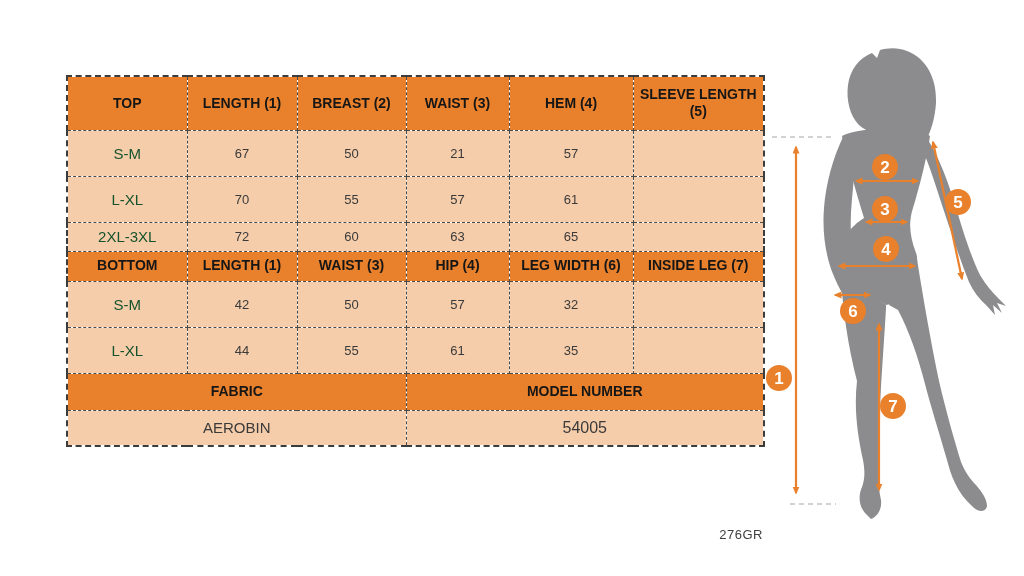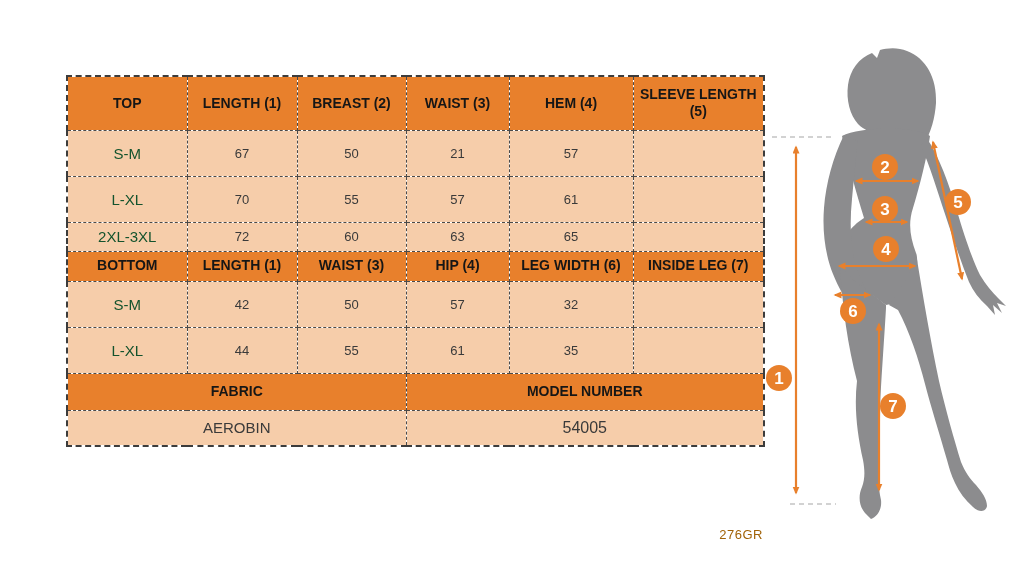--- a/index.html
+++ b/index.html
@@ -34,21 +34,21 @@
   col.c4{width:103px}col.c5{width:124px}col.c6{width:131px}
   tr.r-top-hdr{height:54px}
   tr.r-data{height:46px}
   tr.r-data-s{height:29px}
   tr.r-sec-hdr{height:30px}
   tr.r-foot-hdr{height:37px}
   tr.r-foot-val{height:36px}
   
   .footnote{
     position:absolute;left:66px;top:527px;width:697px;
-    text-align:right;font-size:13px;color:#a16207;letter-spacing:0.5px;
+    text-align:right;font-size:13px;color:#404040;letter-spacing:0.5px;
   }
   
   .figure-wrap{position:absolute;left:760px;top:15px;width:264px;height:556px;}
   .figure-wrap svg{display:block;width:264px;height:556px;}
   .marker-num{
     font-family:"Liberation Sans", sans-serif;
     font-size:17px;font-weight:bold;fill:#ffffff;
   }
 </style>
 </head>

